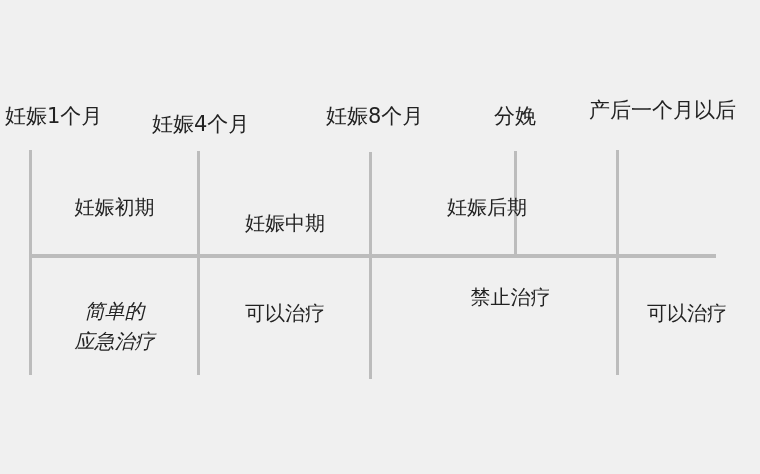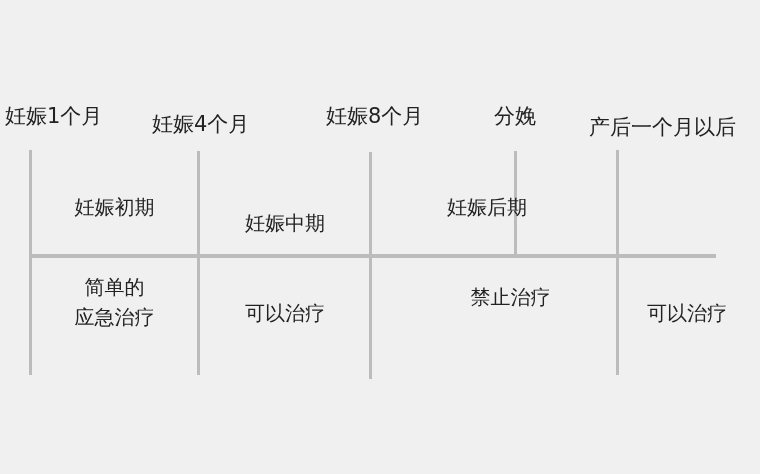--- a/index.html
+++ b/index.html
@@ -12,35 +12,35 @@
 </style>
 </head>
 <body>
 
 <div>
 
   <div class="lbl" style="left:5px; top:105px;">妊娠1个月</div>
   <div class="lbl" style="left:152px; top:113px;">妊娠4个月</div>
   <div class="lbl" style="left:326px; top:105px;">妊娠8个月</div>
   <div class="lbl" style="left:494px; top:105px;">分娩</div>
-  <div class="lbl" style="left:589px; top:116px;">产后一个月以后</div>
+  <div class="lbl" style="left:589px; top:99px;">产后一个月以后</div>
 
   <div class="vline" style="left:29px; top:150px; height:225px;"></div>
   <div class="vline" style="left:197px; top:151px; height:224px;"></div>
   <div class="vline" style="left:369px; top:152px; height:227px;"></div>
   <div class="vline" style="left:514px; top:151px; height:104px;"></div>
   <div class="vline" style="left:616px; top:150px; height:225px;"></div>
 
   <div class="hline" style="left:30px; top:254px; width:686px;"></div>
 
   <div class="cell" style="left:31px; width:167px; top:192px;">妊娠初期</div>
   <div class="cell" style="left:200px; width:170px; top:208px;">妊娠中期</div>
   <div class="cell" style="left:372px; width:142px; top:192px;margin-left:44px;">妊娠后期</div>
 
-  <div class="cell" style="left:31px; width:167px; top:272px;">
+  <div class="cell" style="left:31px; width:167px; top:296px;font-style:italic;">
     <div>简单的</div>
     <div>应急治疗</div>
   </div>
   <div class="cell" style="left:200px; width:170px; top:298px;">可以治疗</div>
   <div class="cell" style="left:372px; width:277px; top:282px;">
     <div>禁止治疗</div>
   </div>
   <div class="cell" style="left:619px; width:136px; top:298px;">可以治疗</div>
 </div>
 

